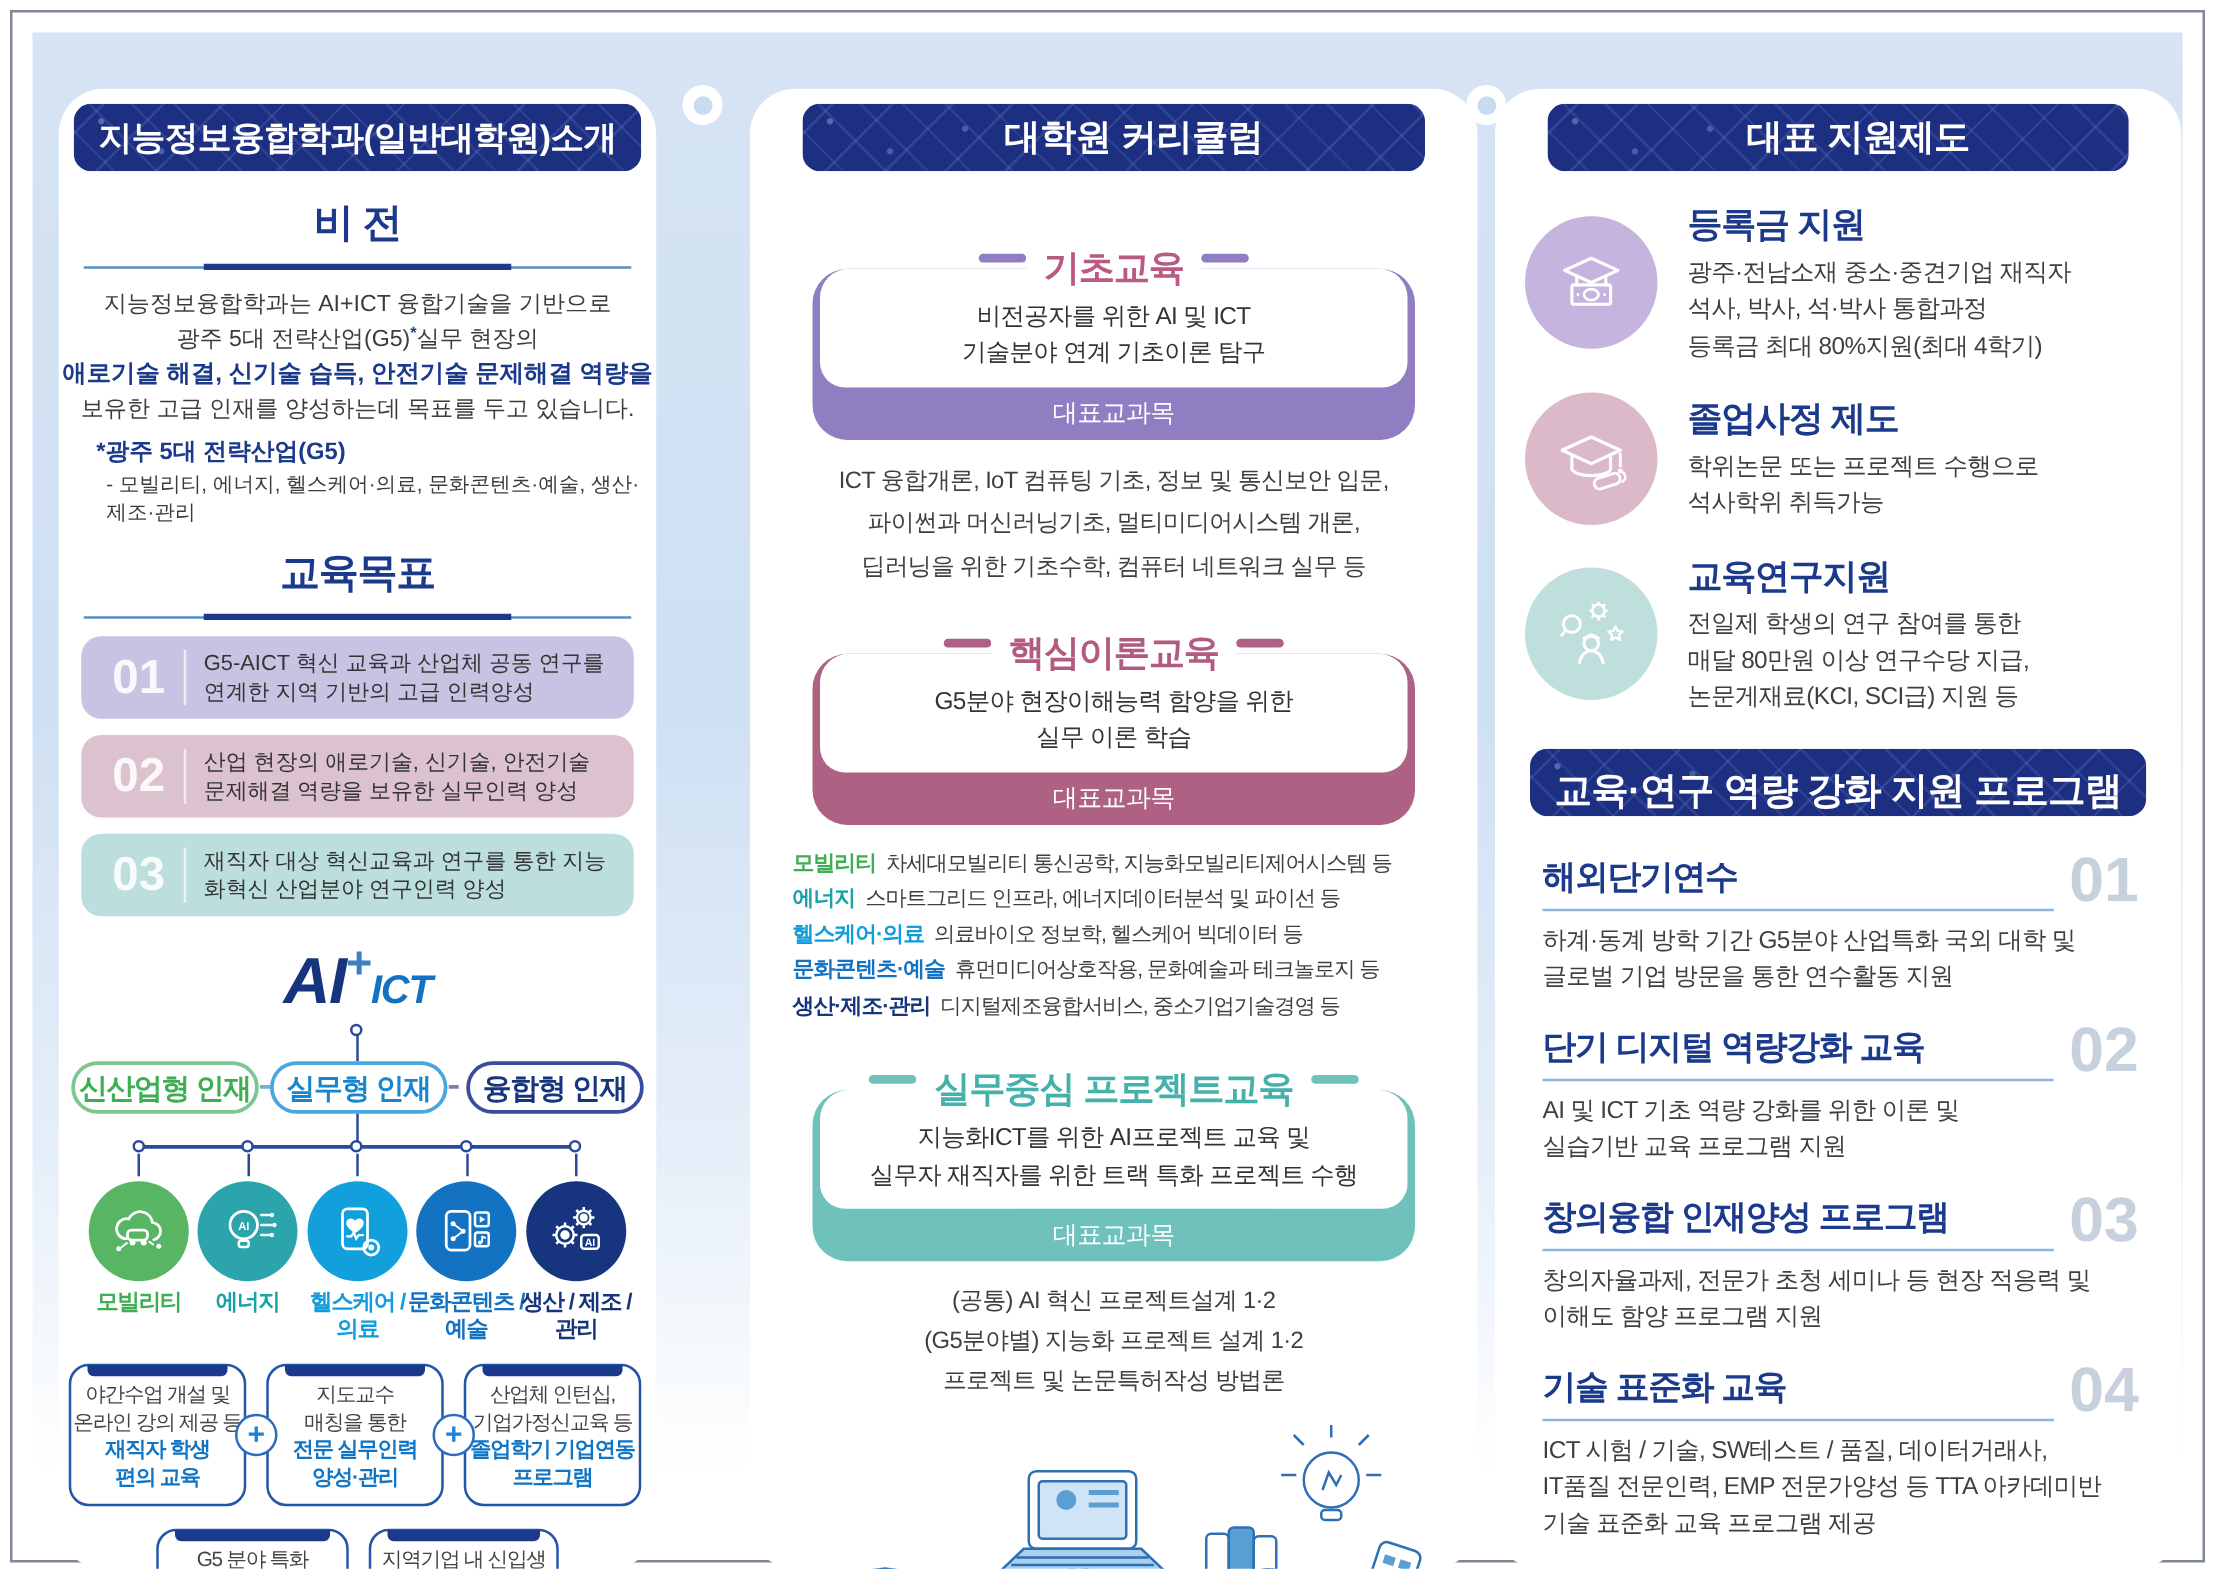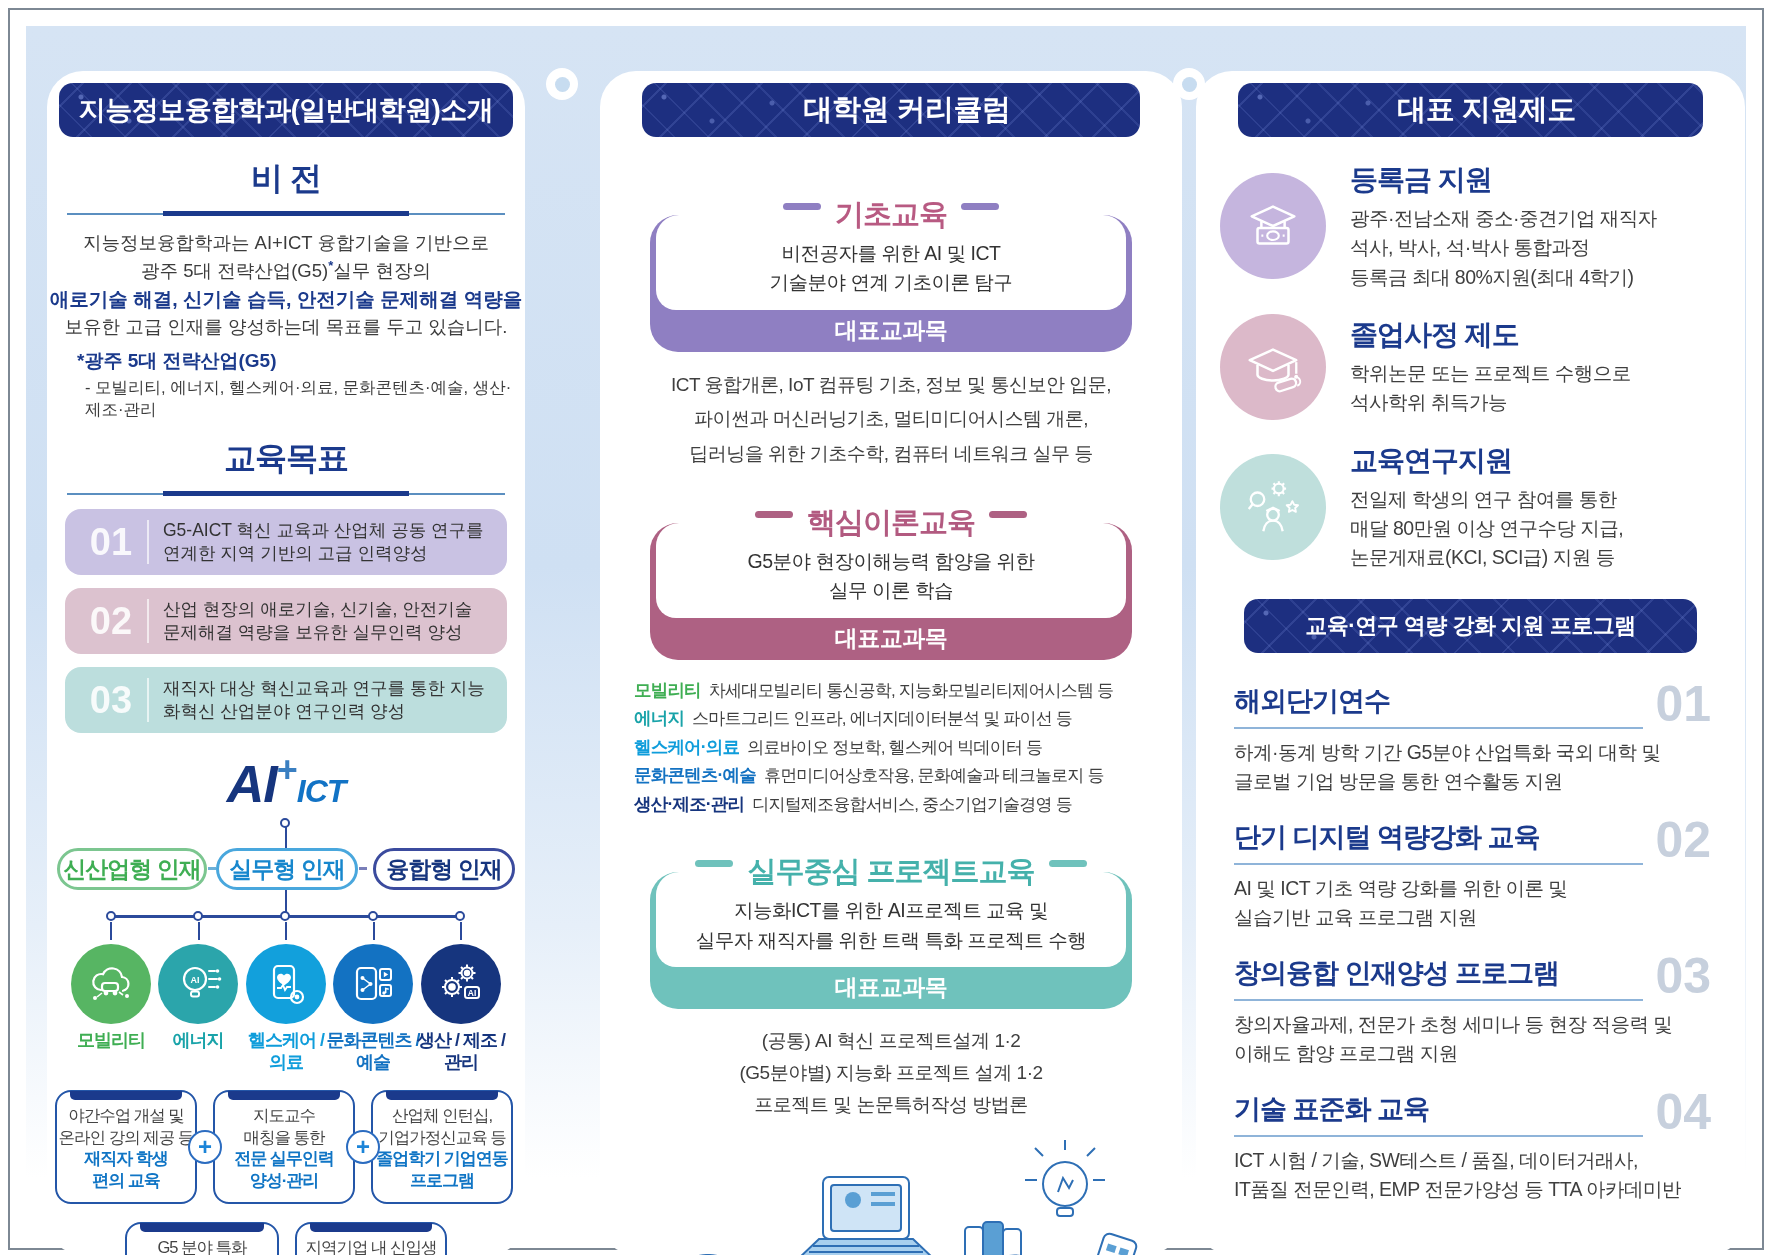--- a/index.html
+++ b/index.html
@@ -21,21 +21,21 @@
     display:flex; align-items:center; justify-content:center; letter-spacing:-0.5px;
     background-color:#1d2f80;
     background-image:
       radial-gradient(circle at 22px 14px, rgba(130,150,225,.55) 2px, transparent 3px),
       radial-gradient(circle at 70px 38px, rgba(130,150,225,.45) 2px, transparent 3px),
       radial-gradient(circle at 130px 20px, rgba(130,150,225,.45) 2px, transparent 3px),
       repeating-linear-gradient(135deg, transparent 0 16px, rgba(120,140,220,.22) 16px 18px, transparent 18px 34px),
       repeating-linear-gradient(45deg, transparent 0 22px, rgba(120,140,220,.18) 22px 24px); }
   .chip-lg { font-size:27px; }
   .chip-md { margin:12px 42px 0; font-size:29px;padding-left:32px; }
-  .chip-sm { margin:26px 48px 0; font-size:22px; }
+  .chip-sm { margin:26px 28px 0; font-size:30px;align-items:flex-end; }
 
   .sec-title { margin-top:20px; text-align:center; font-size:32px; font-weight:800; color:#1b3a8c; letter-spacing:-1px; }
   .sec-rule { position:relative; margin:10px 20px 0; height:5px; }
   .sec-rule::before { content:""; position:absolute; left:0; right:0; top:1.5px; height:2px; background:#5b8fc0; }
   .sec-rule::after { content:""; position:absolute; left:22%; width:56%; top:0; height:5px; background:#1b3a8c; }
 
   .vision-text { margin-top:13px; text-align:center; font-size:18.5px; color:#3c3c3c; line-height:1.47; }
   .vision-strong { font-size:19.5px; font-weight:800; color:#1b3a8c; }
   .v-star { color:#1b3a8c; font-weight:800; vertical-align:super; font-size:13px; }
   .g5-note { margin:8px 0 0 30px; }
@@ -77,21 +77,21 @@
                   background:#1b3a8c; border-radius:0 0 5px 5px; }
   .bbox .n { font-size:16.5px; color:#444; line-height:1.3; letter-spacing:-1px; }
   .bbox .b { font-size:17px; font-weight:800; color:#1075c5; line-height:1.3; letter-spacing:-1px; }
   .plusc { position:absolute; width:34px; height:34px; border-radius:50%; background:#fff; border:2.5px solid #2b6cc0;
            color:#1b84d8; font-size:24px; font-weight:700; display:flex; align-items:center; justify-content:center; z-index:2; }
 
   .edu-box { position:relative; margin:0 50px; border-radius:28px; }
   .edu-inner { border-radius:23px 23px 20px 20px; background:#fff; margin:6px 6px 0; padding:24px 8px 12px;
                text-align:center; font-size:19.5px; color:#333; line-height:1.5; letter-spacing:-0.5px; }
   .edu-bar { height:42px; display:flex; align-items:center; justify-content:center; color:#fff;
-             font-size:23px; font-weight:700; letter-spacing:-0.5px;text-align:center; }
+             font-size:20px; font-weight:400; letter-spacing:-0.5px;text-align:center; }
   .edu-title { position:absolute; top:-20px; left:0; right:0; text-align:center; }
   .edu-title span.t { display:inline-block; background:#fff; padding:0 14px; font-size:29px; font-weight:800; letter-spacing:-1px; }
   .edu-title::before, .edu-title::after { content:""; display:inline-block; width:38px; height:7px; border-radius:4px; vertical-align:14px; }
   .box-basic { background:#8f7fc2; } .box-basic .edu-title::before, .box-basic .edu-title::after { background:#8f7fc2; }
   .box-basic .edu-title span.t { color:#b85a82; }
   .box-core { background:#ae6183; } .box-core .edu-title::before, .box-core .edu-title::after { background:#ae6183; }
   .box-core .edu-title span.t { color:#b25a80; }
   .box-proj { background:#6fc2bc; } .box-proj .edu-title::before, .box-proj .edu-title::after { background:#6fc2bc; }
   .box-proj .edu-title span.t { color:#45b1ab; }
 
@@ -526,19 +526,20 @@
       </div>
     </div>
 
     <div class="program">
       <div class="prog-num">04</div>
       <div class="prog-title">기술 표준화 교육</div>
       <div class="prog-rule"></div>
       <div class="prog-lines">
         <div class="prog-line">ICT 시험 / 기술, SW테스트 / 품질, 데이터거래사,</div>
         <div class="prog-line">IT품질 전문인력, EMP 전문가양성 등 TTA 아카데미반</div>
+        <div class="prog-line">기술 표준화 교육 프로그램 제공</div>
       </div>
     </div>
   </div>
 
   <div class="ring ring1"></div>
   <div class="ring ring2"></div>
 </div>
 
 </body></html>

